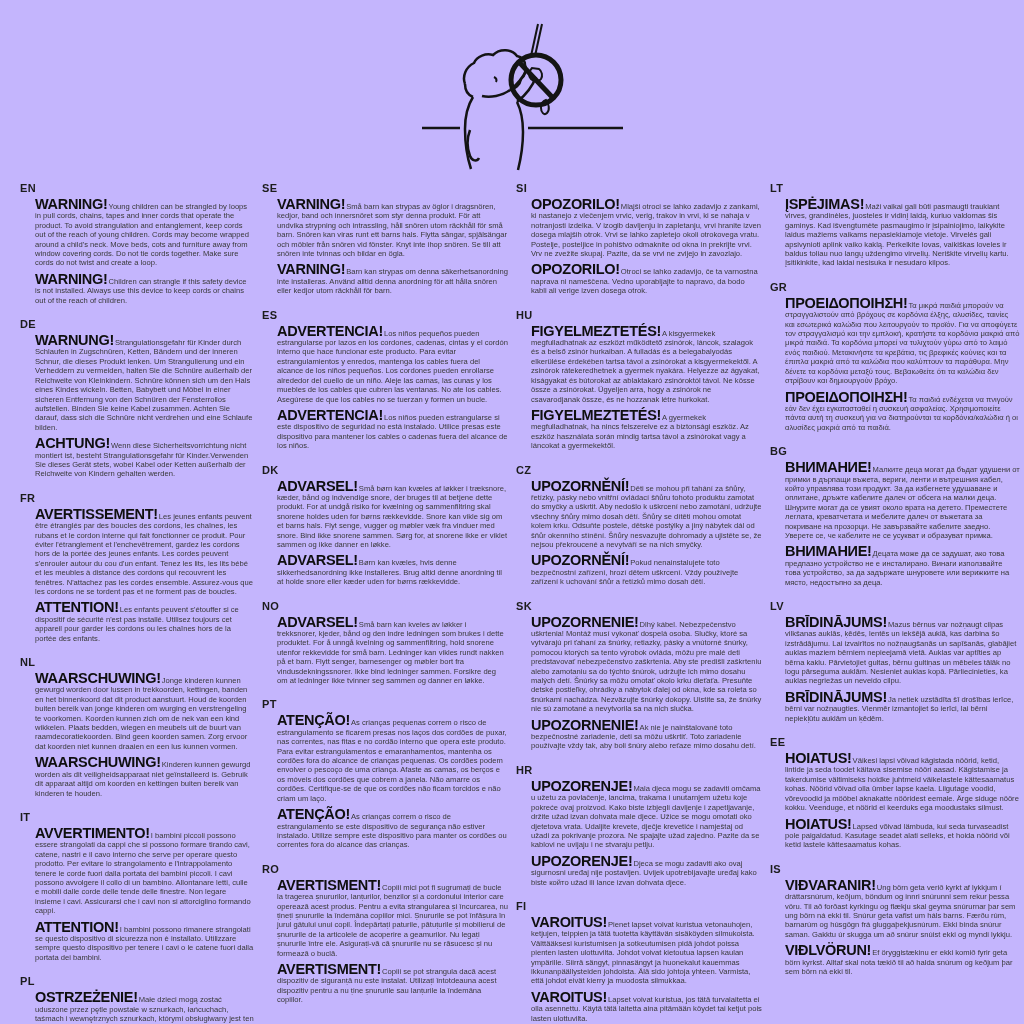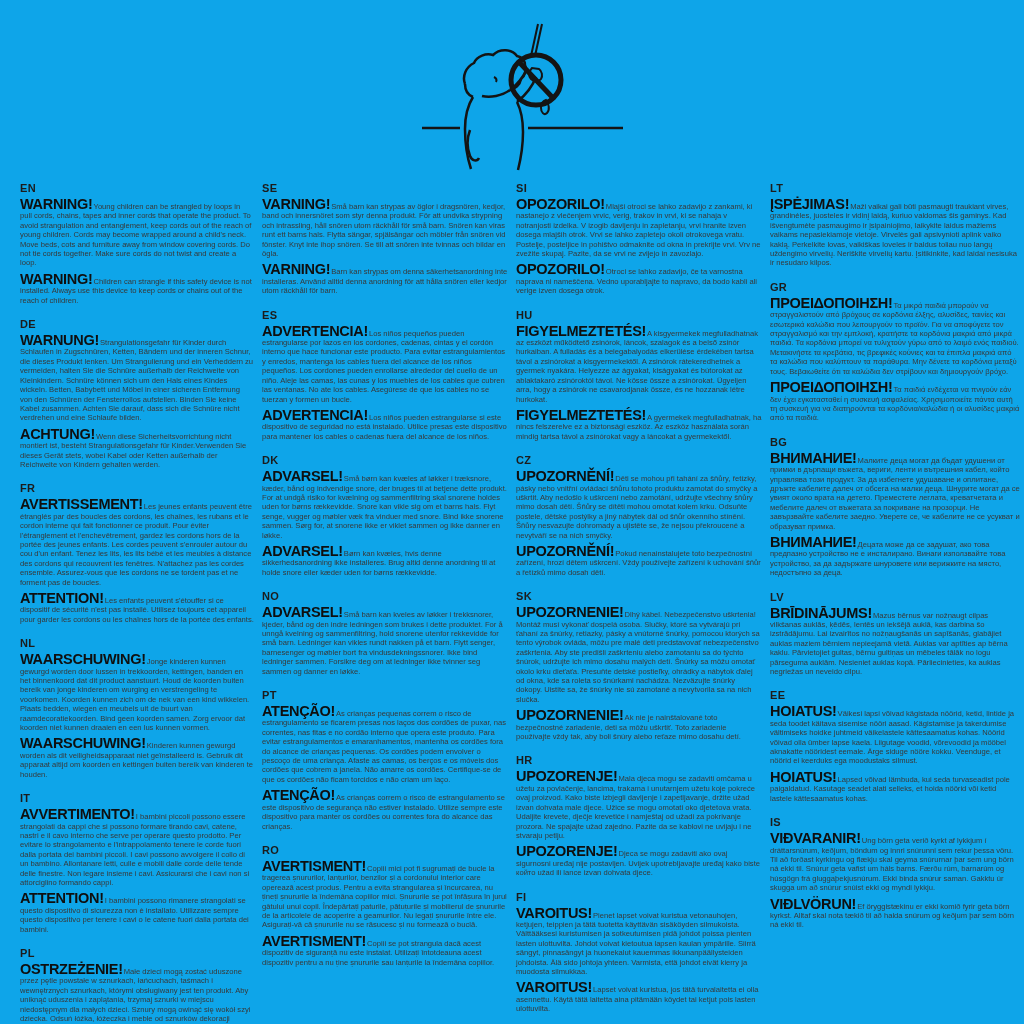--- a/index.html
+++ b/index.html
@@ -2,41 +2,41 @@
 <html><head>
 <meta charset="utf-8">
 <style>
   html, body { margin: 0; padding: 0; background: #ffffff; }
   body {
     width: 1024px; height: 1024px;
     font-family: "Liberation Sans", "DejaVu Sans", sans-serif;
     color: #2e2e2e;
     overflow: hidden;
   }
-  .sheet { position: relative; width: 1024px; height: 1024px; background: #0ea5e9; }
+  .sheet { position: relative; width: 1024px; height: 1024px; background: #c4b5fd; }
 
   .figure {
     position: absolute; top: 22px; left: 420px; width: 205px; height: 152px;
   }
   .figure svg { width: 100%; height: 100%; }
 
   .columns {
     position: absolute; top: 182px; left: 20px;
     display: grid;
     grid-template-columns: 234px 246px 246px 250px;
     column-gap: 8px;
   }
 
   .lang-block { margin: 0 0 13px 0; }
   .lang-code {
     font-size: 11px; font-weight: bold; color: #1c1c1c;
     margin: 0 0 4px 0; letter-spacing: 0.3px;
   }
   .para {
-    margin: 0 0 5px 0;
+    margin: 0 0 5px 15px;
     font-size: 7.6px; line-height: 1.24; color: #383838;
     text-align: left;
   }
   .para + .para { margin-top: 5px; }
   .warn-word {
     font-size: 14.5px; font-weight: bold; color: #0f0f0f;
     letter-spacing: -0.3px; line-height: 0.9;
     padding-right: 1px;
   }
 </style>
@@ -188,20 +188,21 @@
         <p class="para"><span class="warn-word">ΠΡΟΕΙΔΟΠΟΙΗΣΗ!</span><span>Τα παιδιά ενδέχεται να πνιγούν εάν δεν έχει εγκατασταθεί η συσκευή ασφαλείας. Χρησιμοποιείτε πάντα αυτή τη συσκευή για να διατηρούνται τα κορδόνια/καλώδια ή οι αλυσίδες μακριά από τα παιδιά.</span></p>
       </section>
       <section class="lang-block">
         <div class="lang-code">BG</div>
         <p class="para"><span class="warn-word">ВНИМАНИЕ!</span><span>Малките деца могат да бъдат удушени от примки в дърпащи въжета, вериги, ленти и вътрешния кабел, който управлява този продукт. За да избегнете удушаване и оплитане, дръжте кабелите далеч от обсега на малки деца. Шнурите могат да се увият около врата на детето. Преместете леглата, креватчетата и мебелите далеч от въжетата за покриване на прозорци. Не завързвайте кабелите заедно. Уверете се, че кабелите не се усукват и образуват примка.</span></p>
         <p class="para"><span class="warn-word">ВНИМАНИЕ!</span><span>Децата може да се задушат, ако това предпазно устройство не е инсталирано. Винаги използвайте това устройство, за да задържате шнуровете или верижките на място, недостъпно за деца.</span></p>
       </section>
       <section class="lang-block">
         <div class="lang-code">LV</div>
         <p class="para"><span class="warn-word">BRĪDINĀJUMS!</span><span>Mazus bērnus var nožņaugt cilpas vilkšanas auklās, ķēdēs, lentēs un iekšējā auklā, kas darbina šo izstrādājumu. Lai izvairītos no nožņaugšanās un sapīšanās, glabājiet auklas maziem bērniem nepieejamā vietā. Auklas var aptīties ap bērna kaklu. Pārvietojiet gultas, bērnu gultiņas un mēbeles tālāk no logu pārseguma auklām. Nesieniet auklas kopā. Pārliecinieties, ka auklas negriežas un neveido cilpu.</span></p>
+        <p class="para"><span class="warn-word">BRĪDINĀJUMS!</span><span>Ja netiek uzstādīta šī drošības ierīce, bērni var nožņaugties. Vienmēr izmantojiet šo ierīci, lai bērni nepiekļūtu auklām un ķēdēm.</span></p>
       </section>
       <section class="lang-block">
         <div class="lang-code">EE</div>
         <p class="para"><span class="warn-word">HOIATUS!</span><span>Väikesi lapsi võivad kägistada nöörid, ketid, lintide ja seda toodet käitava sisemise nööri aasad. Kägistamise ja takerdumise vältimiseks hoidke juhtmeid väikelastele kättesaamatus kohas. Nöörid võivad olla ümber lapse kaela. Liigutage voodid, võrevoodid ja mööbel aknakatte nööridest eemale. Ärge siduge nööre kokku. Veenduge, et nöörid ei keerduks ega moodustaks silmust.</span></p>
         <p class="para"><span class="warn-word">HOIATUS!</span><span>Lapsed võivad lämbuda, kui seda turvaseadist pole paigaldatud. Kasutage seadet alati selleks, et hoida nöörid või ketid lastele kättesaamatus kohas.</span></p>
       </section>
       <section class="lang-block">
         <div class="lang-code">IS</div>
         <p class="para"><span class="warn-word">VIÐVARANIR!</span><span>Ung börn geta verið kyrkt af lykkjum í dráttarsnúrum, keðjum, böndum og innri snúrunni sem rekur þessa vöru. Til að forðast kyrkingu og flækju skal geyma snúrurnar þar sem ung börn ná ekki til. Snúrur geta vafist um háls barns. Færðu rúm, barnarúm og húsgögn frá gluggaþekjusnúrum. Ekki binda snúrur saman. Gakktu úr skugga um að snúrur snúist ekki og myndi lykkju.</span></p>
         <p class="para"><span class="warn-word">VIÐLVÖRUN!</span><span>Ef öryggistækinu er ekki komið fyrir geta börn kyrkst. Alltaf skal nota tækið til að halda snúrum og keðjum þar sem börn ná ekki til.</span></p>

